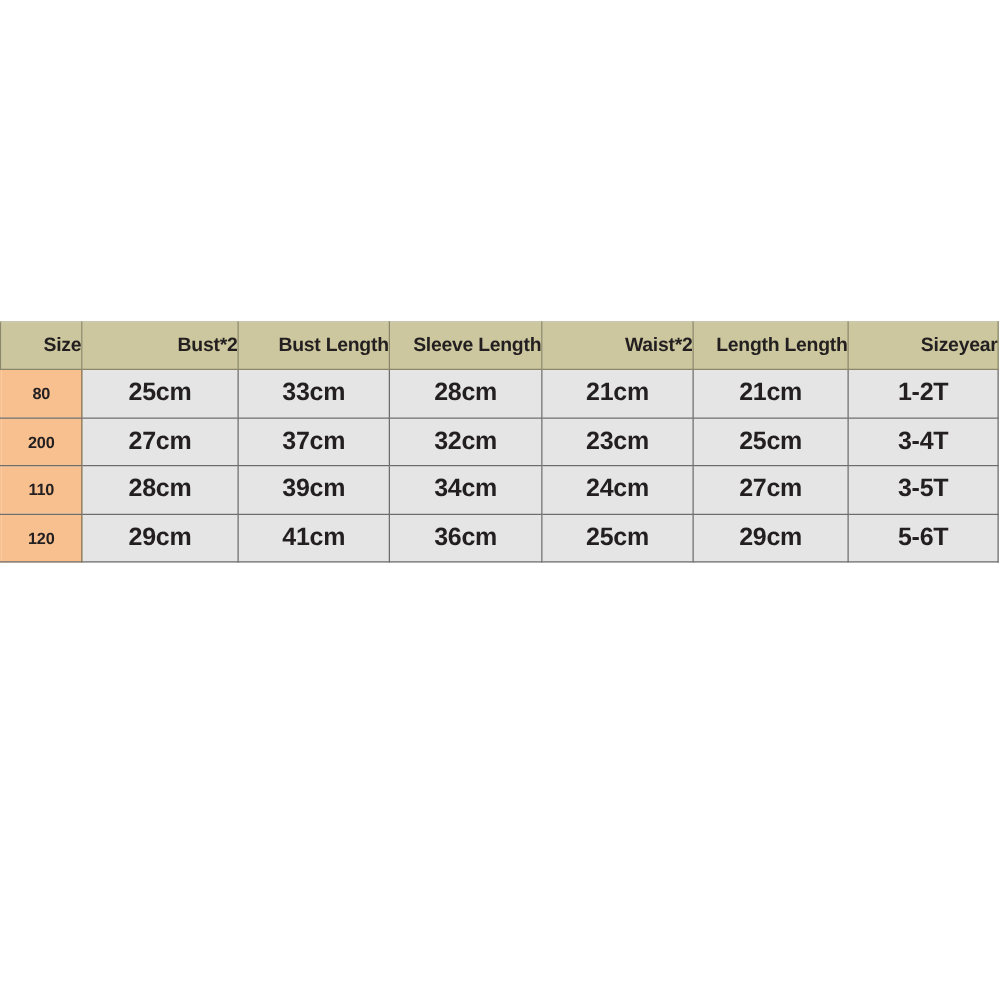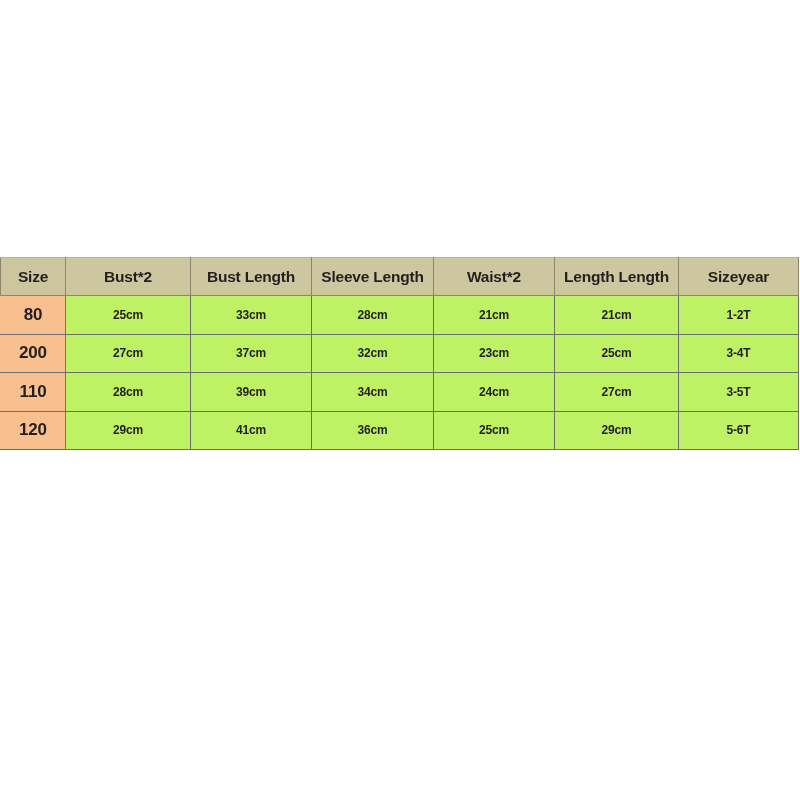--- a/index.html
+++ b/index.html
@@ -48,39 +48,40 @@
     letter-spacing: -0.2px;
   }
 
   
   table.size-chart thead th {
     height: 37px;
     background: #ccc79e;
     font-size: 15.5px;
     border-color: #8b876a;
     border-top-color: #b8b38c;
+    text-align: right;
   }
   table.size-chart thead th.col-size {
     background: #cbc69d;
     font-size: 15.5px;
   }
 
   
   table.size-chart tbody td {
     height: 37.5px;
-    font-size: 12px;
-    background: #bef264;
+    font-size: 20px;
+    background: #e5e5e5;
     border-color: #6d6d6d;
   }
 
   table.size-chart tbody td.col-size {
     background: #f9c08f;
     border-left-color: #f9c08f;
     border-right-color: #7a7159;
-    font-size: 17px;
+    font-size: 13px;
   }
 
   
   col.c-size        { width: 65px;  }
   col.c-bust        { width: 125px; }
   col.c-tops        { width: 121px; }
   col.c-sleeve      { width: 122px; }
   col.c-waist       { width: 121px; }
   col.c-dress       { width: 124px; }
   col.c-sizeyear    { width: 120px; }

